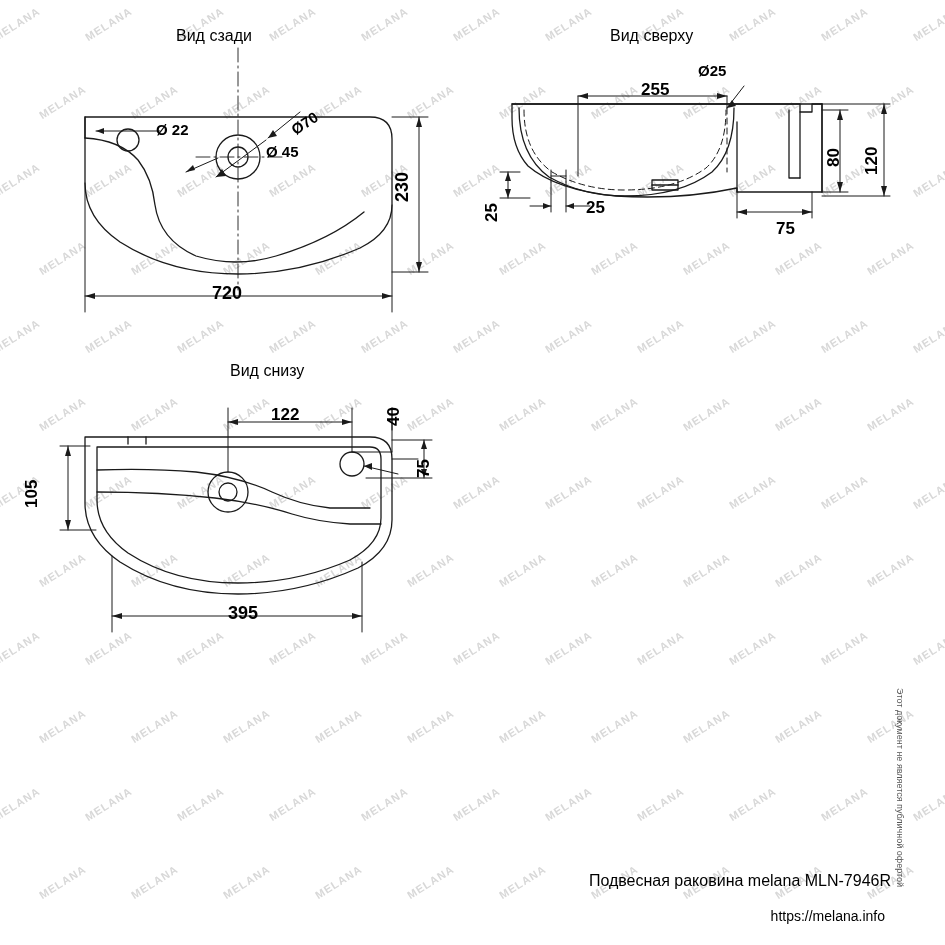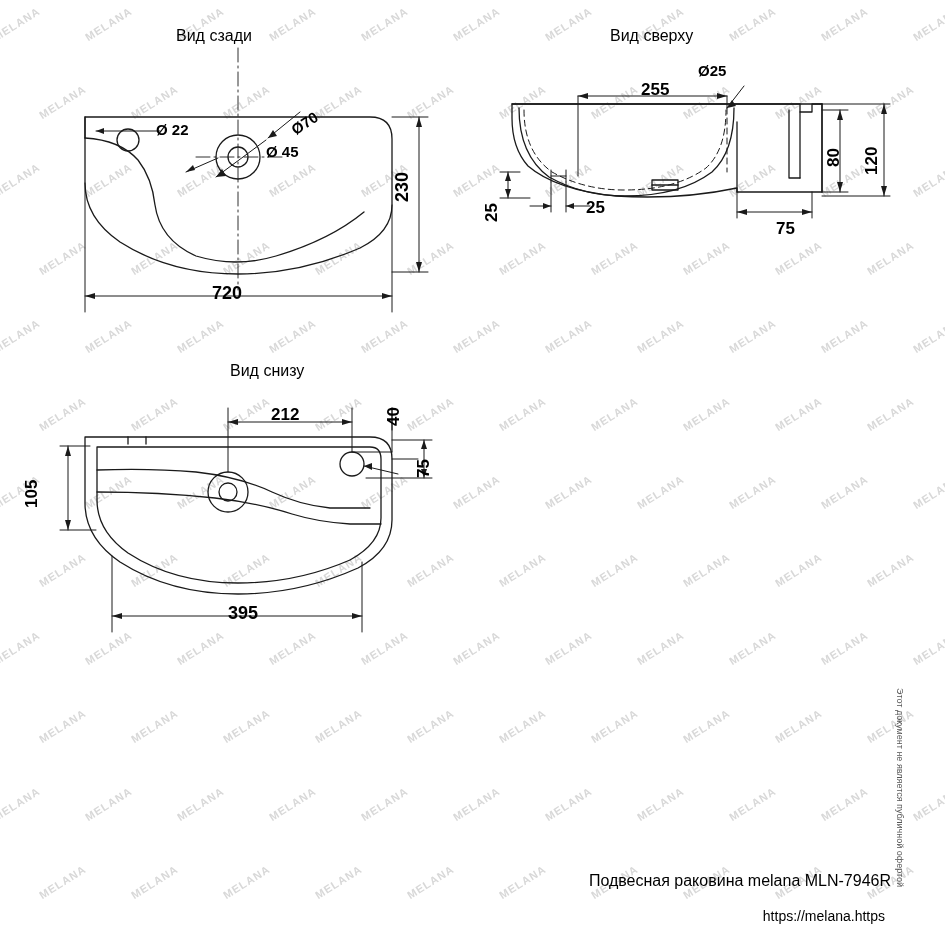--- a/index.html
+++ b/index.html
@@ -460,23 +460,23 @@
   <div class="dim" style="left:212px; top:283px; font-size:18px;">720</div>
 
   <div class="dim" style="left:641px; top:80px; font-size:17px;">255</div>
   <div class="dim" style="left:698px; top:62px;">Ø25</div>
   <div class="dim rot" style="left:824px; top:167px; font-size:17px;">80</div>
   <div class="dim rot" style="left:862px; top:175px; font-size:17px;">120</div>
   <div class="dim rot" style="left:482px; top:222px; font-size:17px;">25</div>
   <div class="dim" style="left:586px; top:198px; font-size:17px;">25</div>
   <div class="dim" style="left:776px; top:219px; font-size:17px;">75</div>
 
-  <div class="dim" style="left:271px; top:405px; font-size:17px;">212</div>
+  <div class="dim" style="left:271px; top:405px; font-size:17px;">122</div>
   <div class="dim rot" style="left:384px; top:426px; font-size:17px;">40</div>
   <div class="dim rot" style="left:414px; top:478px; font-size:17px;">75</div>
   <div class="dim rot" style="left:22px; top:508px; font-size:17px;">105</div>
   <div class="dim" style="left:228px; top:603px; font-size:18px;">395</div>
 
   <div id="caption">Подвесная раковина melana MLN-7946R</div>
-  <div id="url">https://melana.https</div>
+  <div id="url">https://melana.info</div>
   <div id="sidenote">Этот документ не является публичной офертой</div>
 
 </div>
 
 </body></html>

